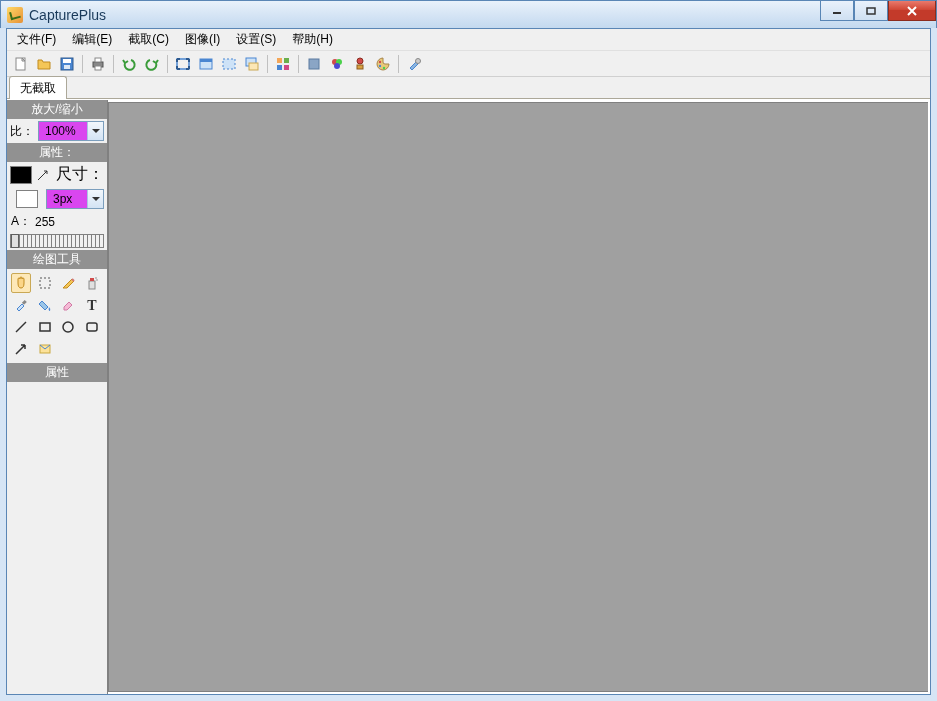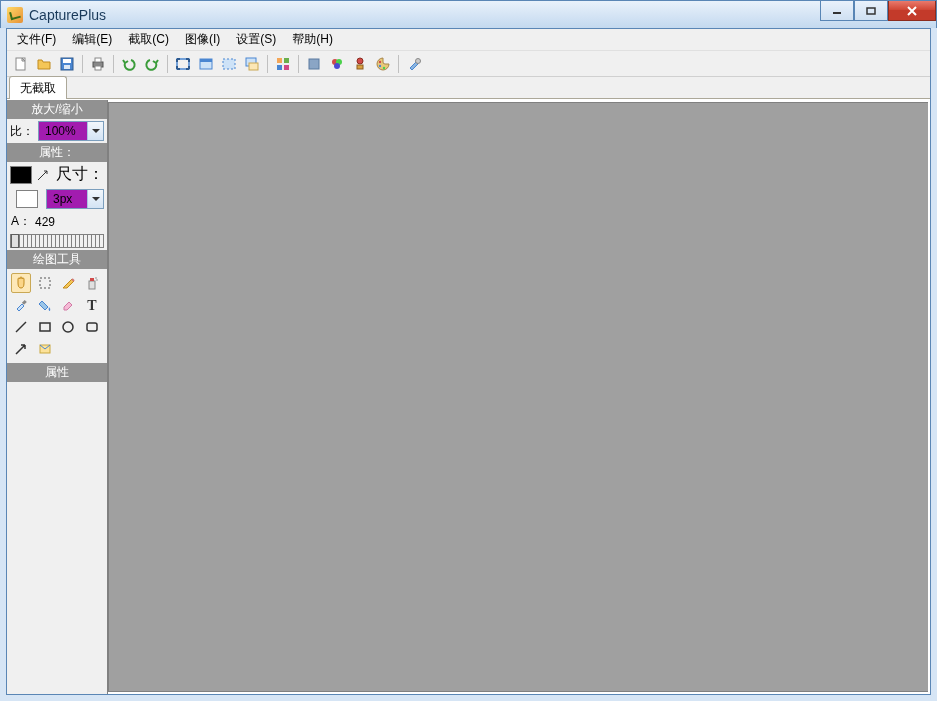--- a/index.html
+++ b/index.html
@@ -142,21 +142,21 @@
       display: flex;
       align-items: center;
       gap: 4px;
       padding: 2px 3px;
     }
     .zoom-label { font-size: 12px; }
     .combo {
       flex: 1;
       height: 20px;
       border: 1px solid #7b9ebd;
-      background: #a21caf;
+      background: #d946ef;
       display: flex;
       align-items: center;
       padding-left: 6px;
       position: relative;
       font-size: 12px;
     }
     .combo-arrow {
       position: absolute;
       right: 0; top: 0;
       width: 16px; height: 100%;
@@ -421,21 +421,21 @@
       </div>
       <div class="attr-row2">
         <div class="white-swatch"></div>
         <div class="combo" style="margin-left:6px">
           <span>3px</span>
           <div class="combo-arrow"></div>
         </div>
       </div>
       <div class="alpha-row">
         <span>A：</span>
-        <span>429</span>
+        <span>255</span>
       </div>
       <div class="slider-row">
         <div class="slider-track">
           <div class="slider-thumb"></div>
         </div>
       </div>
 
       <div class="panel-header">绘图工具</div>
       <div class="tool-grid">
         <div class="tool-btn selected">

